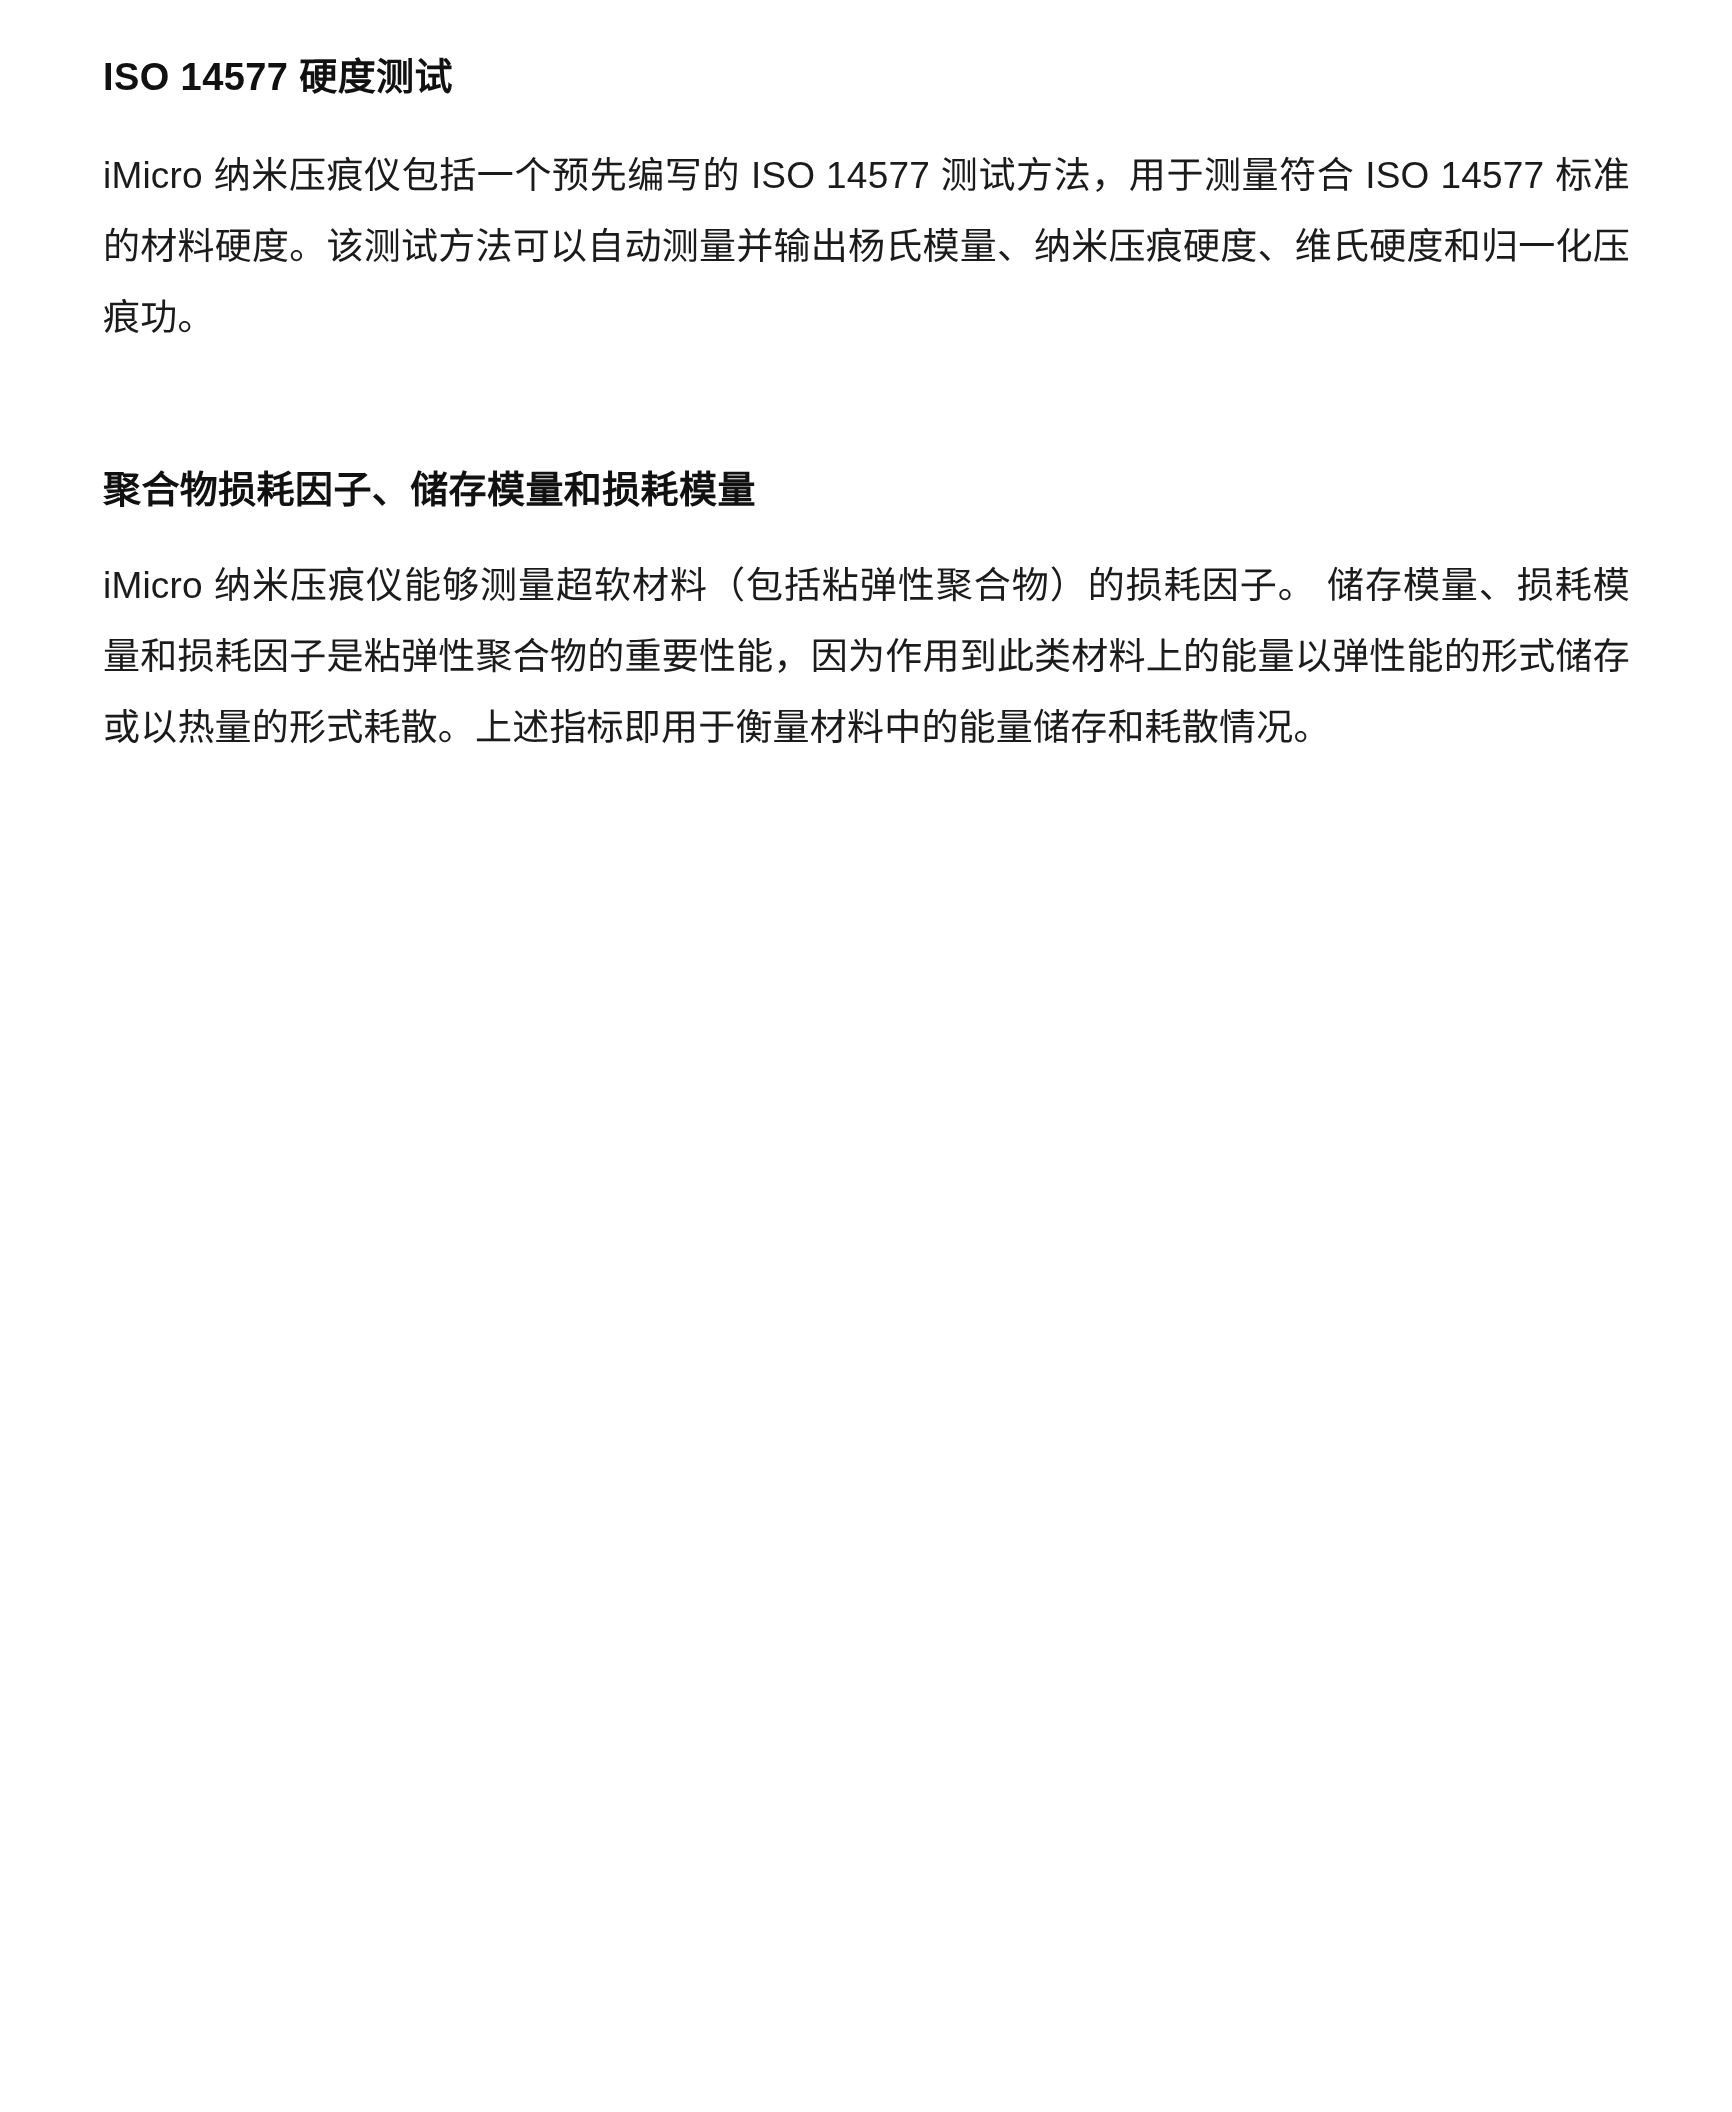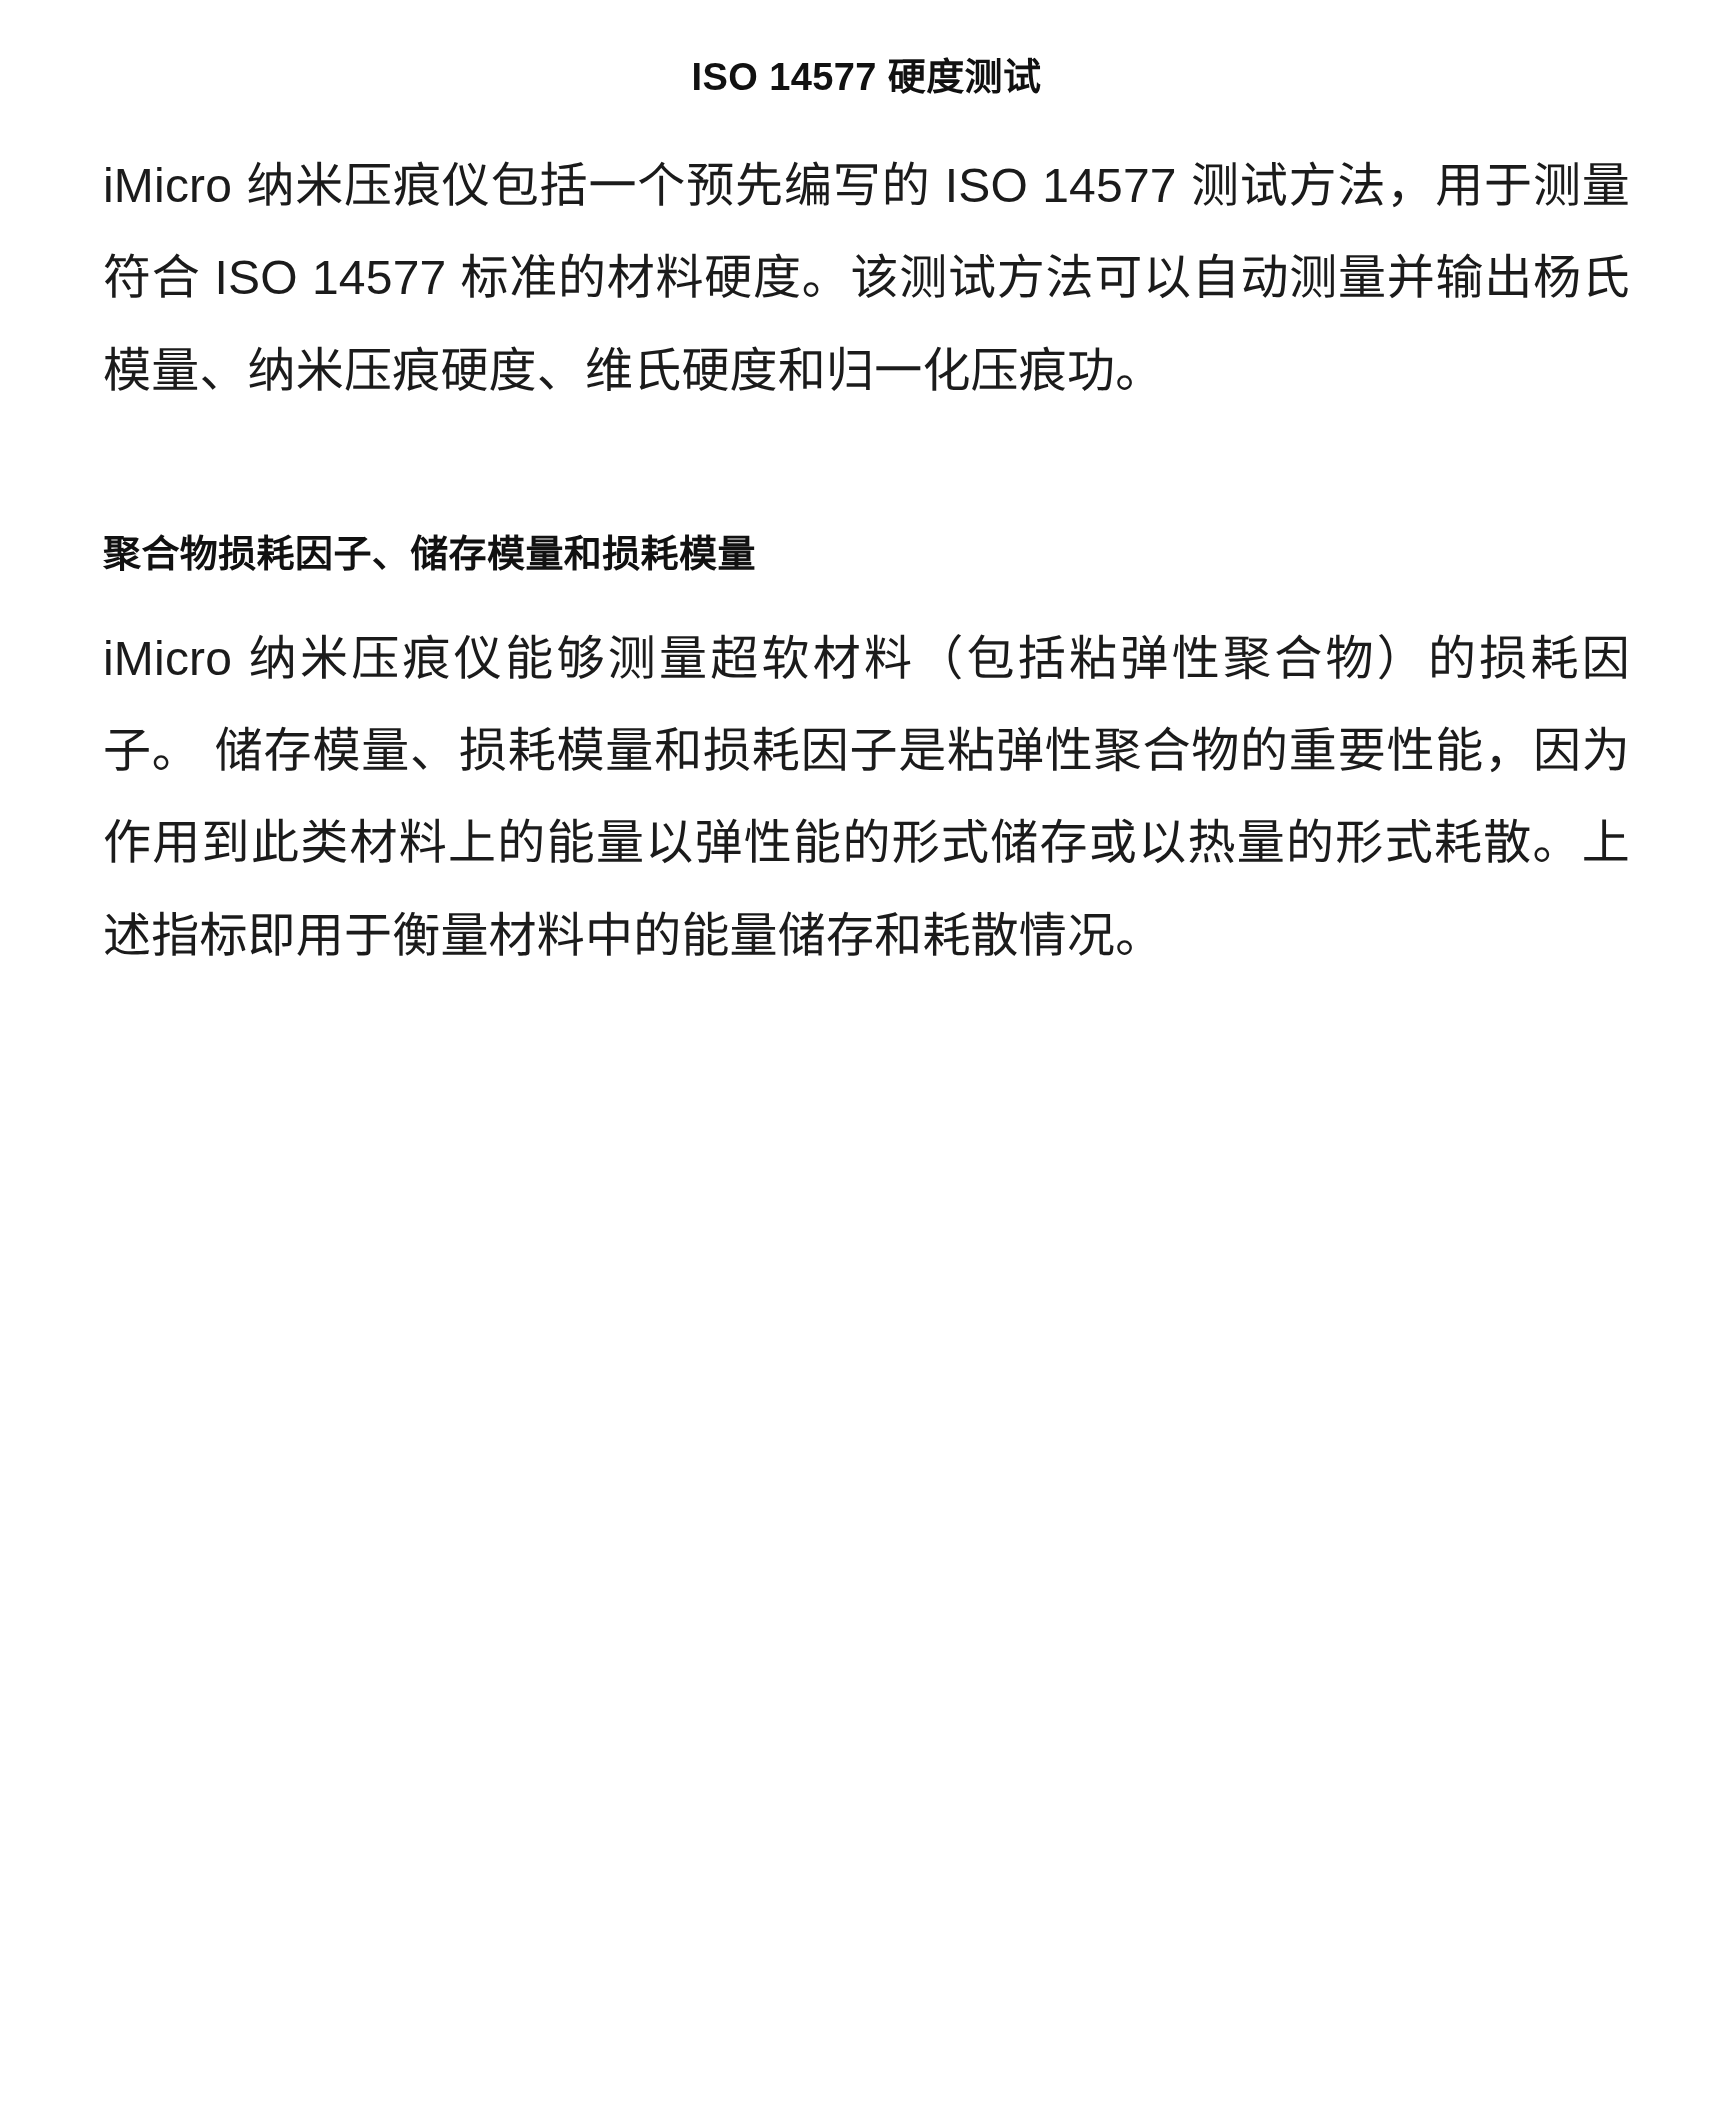--- a/index.html
+++ b/index.html
@@ -28,30 +28,30 @@
   }
   h2.heading {
     font-size: 38px;
     font-weight: 600;
     line-height: 1.35;
     letter-spacing: 0.4px;
     margin: 0 0 33px 0;
     color: #111111;
   }
   p.body-text {
-    font-size: 48px;
+    font-size: 37px;
     font-weight: 400;
     line-height: 1.92;
     margin: 0;
     color: #1b1b1b;
     text-align: justify;
     text-justify: inter-ideograph;
     letter-spacing: 0.2px;
   }
-  .section-1 h2.heading { margin-bottom: 37px; text-align: center; }
+  .section-1 h2.heading { margin-bottom: 37px; }
   .section-2 { margin-top: 131px; }
   .section-3 { margin-top: 131px; }
 </style>
 </head>
 <body>
 
 <div class="page">
 
   <section class="section section-1">
     <h2 class="heading">ISO 14577  硬度测试</h2>

